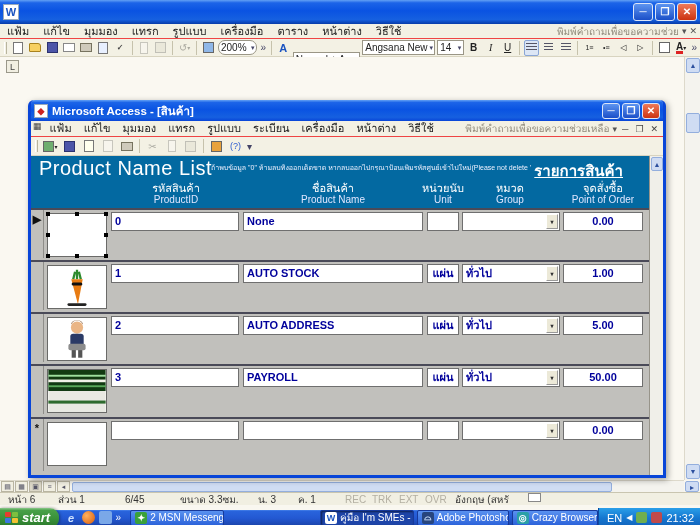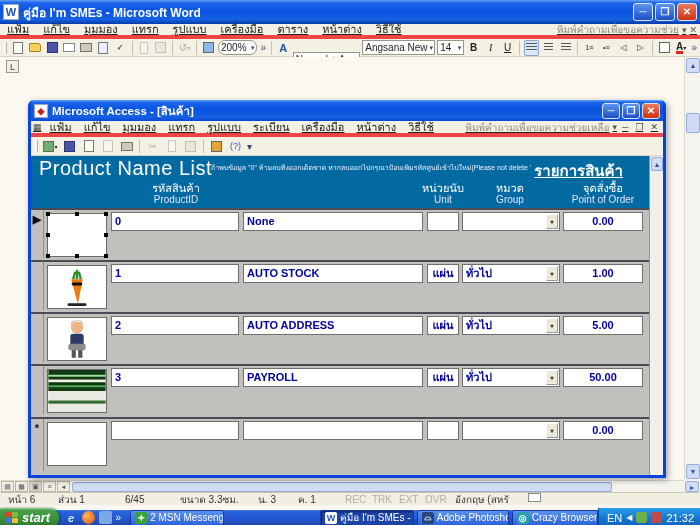--- a/index.html
+++ b/index.html
@@ -10,21 +10,21 @@
   
   .titlebar{position:absolute;left:0;top:0;right:0;height:24px;display:flex;align-items:center;gap:4px;
     padding:0 3px;color:#fff;font-weight:bold;font-size:12px;
     background:linear-gradient(180deg,#63a1f5 0%,#1c64e8 12%,#0a53e2 45%,#1660e0 82%,#063ba8 100%);}
   .cap-btns{margin-left:auto;display:flex;gap:2px;}
   .cap-btn{width:20px;height:18px;border-radius:3px;border:1px solid #dce6f8;color:#fff;font-size:10px;line-height:15px;
     text-align:center;background:linear-gradient(180deg,#5d94f0,#1b4fc8);}
   .cap-btn.close{background:linear-gradient(180deg,#ee7a5a,#cc3311);}
   .appicon{width:16px;height:16px;background:#fff;border:1px solid #9ab;display:flex;align-items:center;justify-content:center;
     font-weight:bold;font-size:11px;color:#1a53c0;}
-  .menubar{display:flex;align-items:center;background:#f3f1e4;border-bottom:4px solid #ef4444;color:#222;text-decoration:underline;}
+  .menubar{display:flex;background:#f3f1e4;border-bottom:1px solid #ef4444;color:#222;}
   .menubar .mi{padding:0 7px;line-height:15px;}
   .helpbox{margin-left:auto;display:flex;align-items:center;gap:3px;color:#8f897a;font-size:10px;padding-right:3px;}
   .helpbox .hx{color:#555;font-size:9px;}
   .toolbar{display:flex;align-items:center;gap:2px;background:#f3f1e4;border-bottom:1px solid #d8d4c0;padding:0 2px;}
   .grip{width:3px;height:12px;border-left:1px solid #fff;border-right:1px solid #b8b49e;margin:0 2px;}
   .sep{width:1px;height:14px;background:#c6c2ac;margin:0 2px;}
   .ti{width:17px;height:16px;display:flex;align-items:center;justify-content:center;font-size:10px;border-radius:2px;}
   .ti.dis{opacity:.35;}
   .combo{height:15px;background:#fff;border:1px solid #9a9686;display:flex;align-items:center;font-size:10px;
     padding:0 2px;gap:2px;white-space:nowrap;overflow:hidden;}
@@ -124,21 +124,20 @@
   #acc-scroll{position:absolute;right:0;top:0;bottom:0;width:14px;background:#f0efe9;border-left:1px solid #97948a;}
   #acc-scroll .sbtn{width:12px;height:14px;}
 </style>
 </head>
 <body>
 
 <div id="screen">
 
   <div class="titlebar">
     <span class="appicon">W</span>
-    <span>คู่มือ I'm SMEs - Microsoft Word</span>
     <span class="cap-btns">
       <span class="cap-btn">─</span>
       <span class="cap-btn">❐</span>
       <span class="cap-btn close">✕</span>
     </span>
   </div>
 
   <div class="menubar" style="position:absolute;left:0;top:24px;right:0;height:15px;">
     <span class="mi">แฟ้ม</span>
     <span class="mi">แก้ไข</span>
@@ -353,20 +352,24 @@
 
     <div id="acc-form">
       <div id="form-header">
         <span id="fh-title">Product Name List</span>
         <span id="fh-warn">ถ้าพบข้อมูล "0" ห้ามลบทิ้งออกเด็ดขาด หากลบออกไปกรุณาป้อนเพิ่มรหัสศูนย์เข้าไปใหม่(Please not delete "0")</span>
         <span id="fh-thai">รายการสินค้า</span>
         <span class="colhead" style="left:145px;top:26px;">
           <span class="th">รหัสสินค้า</span>
             <span class="en">ProductID</span>
           </span>
+        <span class="colhead" style="left:302px;top:26px;">
+          <span class="th">ชื่อสินค้า</span>
+            <span class="en">Product Name</span>
+          </span>
         <span class="colhead" style="left:412px;top:26px;">
           <span class="th">หน่วยนับ</span>
             <span class="en">Unit</span>
           </span>
         <span class="colhead" style="left:479px;top:26px;">
           <span class="th">หมวด</span>
             <span class="en">Group</span>
           </span>
         <span class="colhead" style="left:572px;top:26px;">
           <span class="th">จุดสั่งซื้อ</span>

